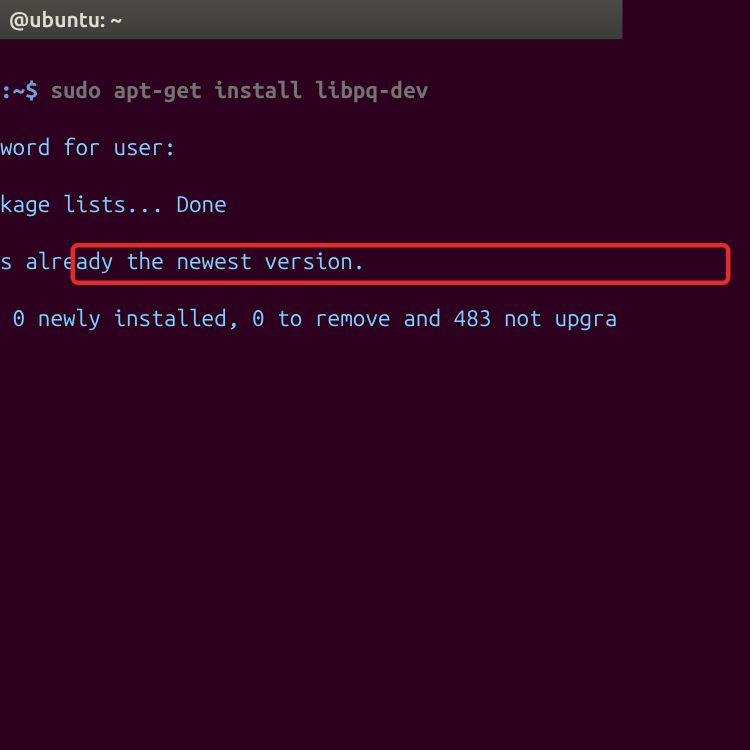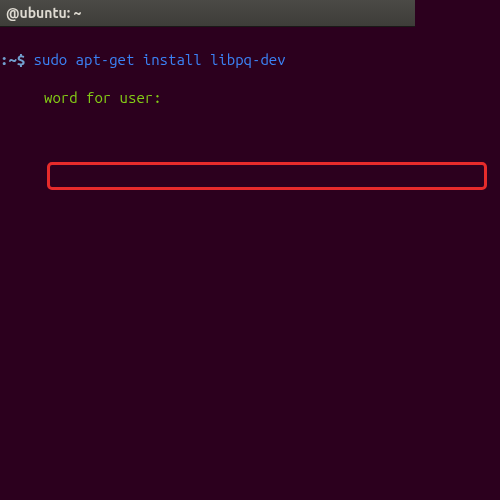--- a/index.html
+++ b/index.html
@@ -2,36 +2,39 @@
 <html><head>
 <meta charset="utf-8">
 <style>
   html,body{margin:0;padding:0;width:500px;height:500px;overflow:hidden;background:#2c001e;font-family:"Ubuntu Mono","DejaVu Sans Mono",Menlo,Consolas,monospace;}
   .window{width:415px;height:500px;display:flex;flex-direction:column;}
   .titlebar{height:26px;background:linear-gradient(to bottom,#4b4a46 0%,#3e3d39 100%);display:flex;align-items:center;color:#dfdbd2;font-family:Ubuntu,Arial,sans-serif;font-size:14px;font-weight:600;padding-left:6px;border-bottom:1px solid #1a1917;}
   .titlebar .spacer{flex:0 0 0px;}
   .term{flex:1;background:#2c001e;color:#eeeeec;font-size:15px;line-height:19px;padding:4px 0 0 0;white-space:pre;position:relative;}
   .line{display:block;padding-left:0;}
   .prompt-path{color:#729fcf;font-weight:bold;}
-  .cmd{color:#3b82f6;}
-  .out{color:#84cc16;padding-left:44px;}
+  .cmd{color:#737373;font-weight:bold;}
+  .out{color:#7dd3fc;}
   .highlight-box{position:absolute;border:3px solid #e62b2b;border-radius:5px;pointer-events:none;}
   
   .highlight-box{left:47px;top:135px;width:434px;height:22px;}
 </style>
 </head>
 <body>
 
 <div class="window">
 
   <div class="titlebar">
     <span class="spacer"></span>
     <span>@ubuntu: ~</span>
   </div>
 
   <div class="term">
 <span class="line"><span class="prompt-path">:~$ </span><span class="cmd">sudo apt-get install libpq-dev</span></span>
 <span class="line out">word for user:</span>
+<span class="line out">kage lists... Done</span>
+<span class="line out">s already the newest version.</span>
+<span class="line out"> 0 newly installed, 0 to remove and 483 not upgra</span>
 
     <div class="highlight-box"></div>
   </div>
 
 </div>
 
 </body></html>

